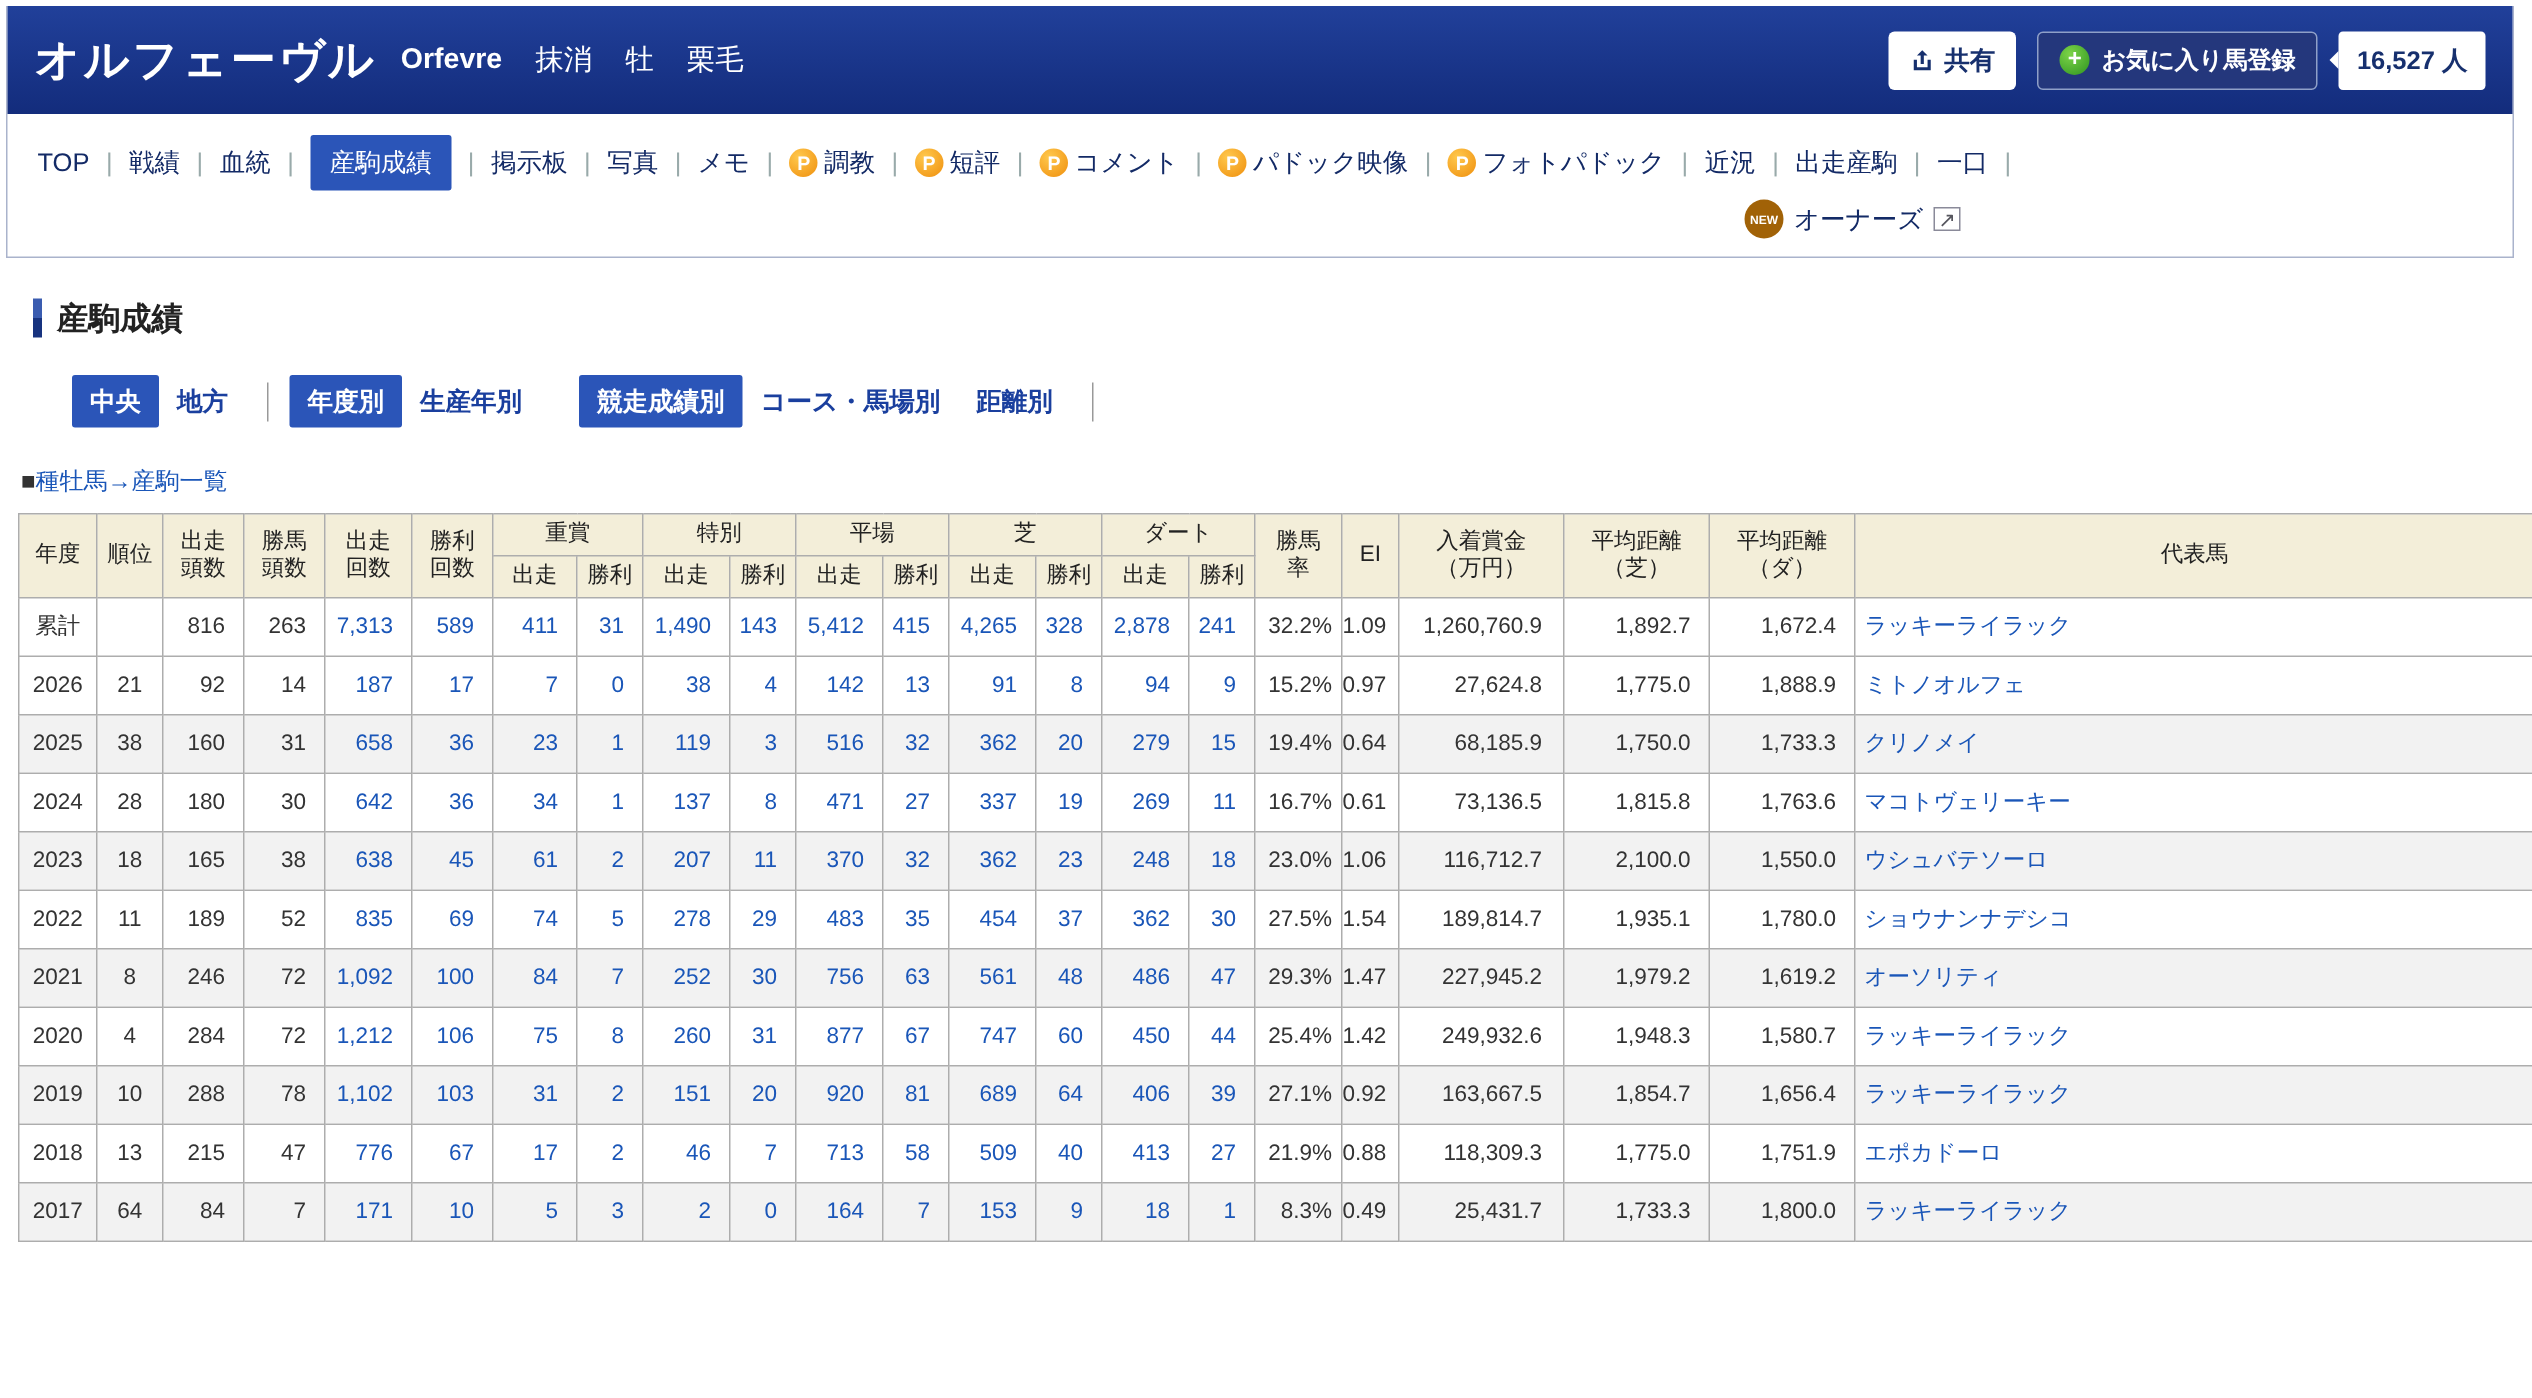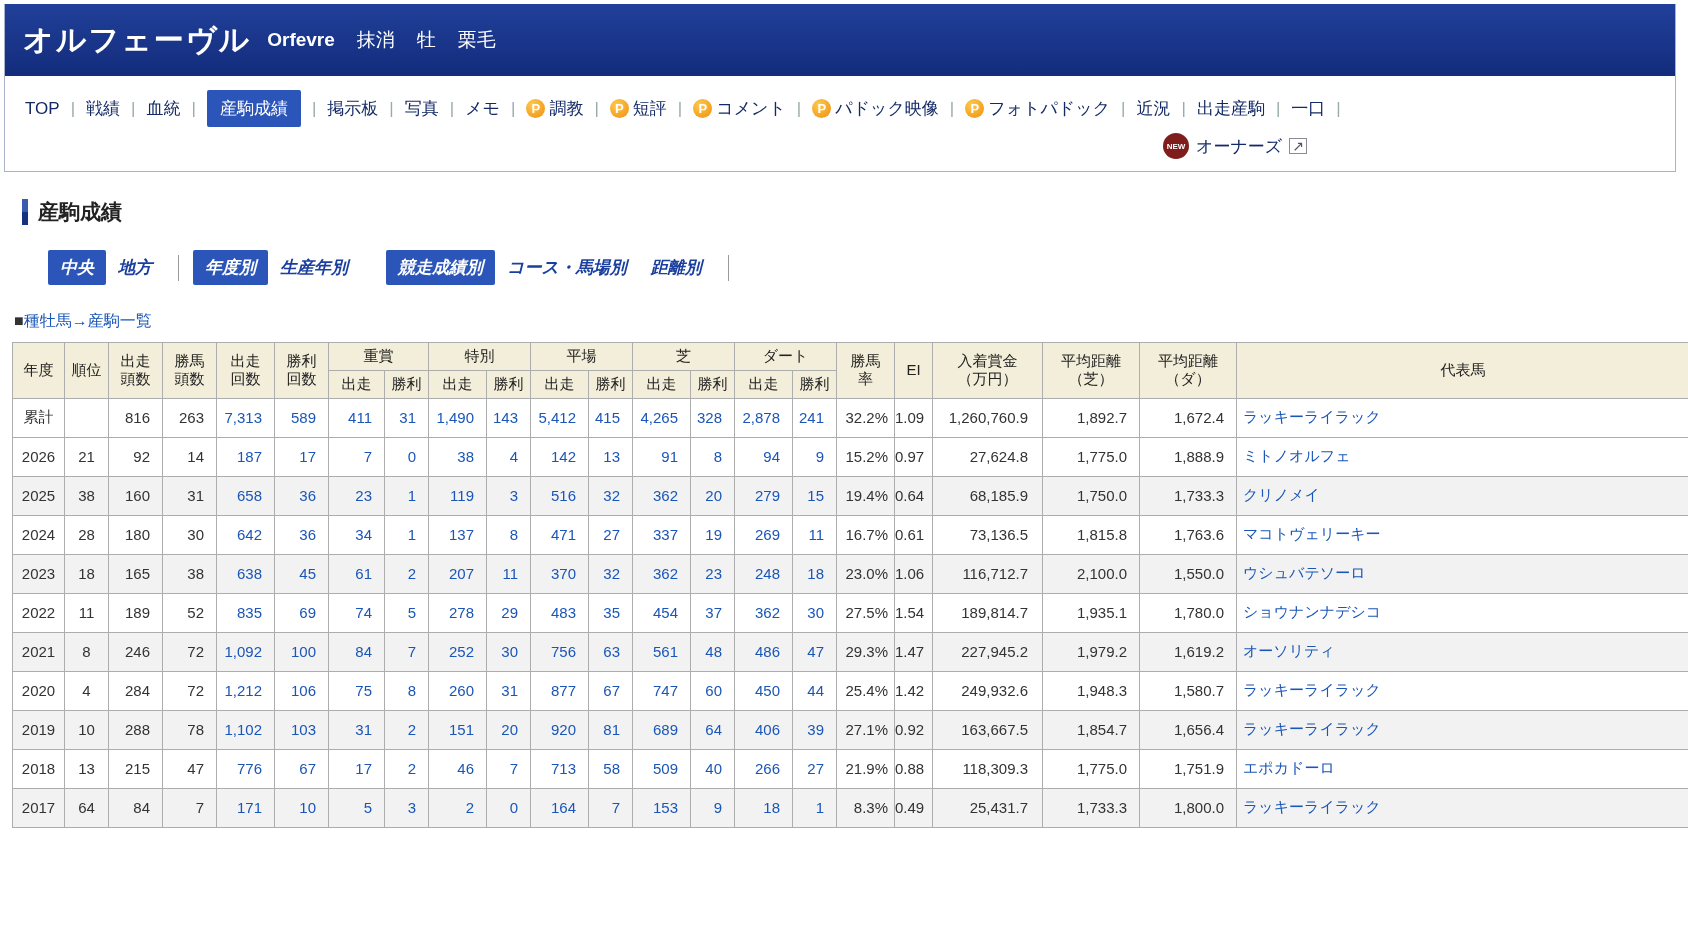--- a/index.html
+++ b/index.html
@@ -67,38 +67,38 @@
     background:radial-gradient(circle at 35% 30%, #ffc84d, #ef8f0d);
     color:#fff; font-weight:bold; font-size:13px;
     align-items:center; justify-content:center; line-height:1;
   }
   .owners-row {
     display:flex; align-items:center; gap:7px;
     padding:2px 0 12px 1158px; font-size:17px;
   }
   .new-badge {
     display:inline-flex; width:26px; height:26px; border-radius:50%;
-    background:#7f1d1d; color:#fff; font-weight:bold; font-size:8px;
+    background:#a16207; color:#fff; font-weight:bold; font-size:8px;
     align-items:center; justify-content:center;
   }
   .owners-link { color:#132a66; text-decoration:none; cursor:pointer; }
   .ext-icon { color:#56565e; font-size:14px; border:1px solid #8a8a99; padding:0 2px; line-height:14px; }
 
   
   .section { padding:26px 4px 0 4px; }
   .section-title {
     display:flex; align-items:center; font-size:21px; font-weight:bold; color:#222;
     margin-left:14px;
   }
   .section-title::before {
     content:""; width:6px; height:26px; margin-right:10px;
     background:linear-gradient(#3a5cb0 50%, #17337f 50%);
   }
 
-  .filters { display:flex; align-items:center; margin:24px 0 0 40px; font-size:17px; font-weight:bold;font-style:italic; }
+  .filters { display:flex; align-items:center; margin:24px 0 0 40px; font-size:17px; font-weight:bold; }
   .filter-btn { color:#1a3f9e; text-decoration:none; padding:6px 12px; cursor:pointer; white-space:nowrap; }
   .filter-btn.active { background:#2b55b8; color:#fff; border-radius:2px; }
   .filter-divider { width:1px; height:26px; background:#999; margin:0 14px; }
   .filter-gap { width:26px; }
 
   .sub-link { margin:26px 0 10px 6px; font-size:16px; }
   .sub-link .bullet { color:#333; }
   .sub-link a { color:#1a56b8; text-decoration:none; cursor:pointer; }
 
   
@@ -134,20 +134,36 @@
 <div class="page">
 
   <div class="topbox">
     <header class="masthead">
       <div class="horse-title">
         <h1 class="horse-name">オルフェーヴル</h1>
         <span class="horse-en">Orfevre</span>
         <span class="horse-meta">抹消</span>
         <span class="horse-meta">牡</span>
         <span class="horse-meta">栗毛</span>
+      </div>
+      <div class="head-actions">
+        <button class="share-btn">
+          <span style="display:inline-flex">
+            <svg width="17" height="17" viewBox="0 0 24 24">
+              <path d="M12 2l5 5h-3.5v8h-3V7H7z" fill="#17306e"></path>
+              <path d="M4 11v10h16V11h-3v7H7v-7z" fill="#17306e"></path>
+            </svg>
+          </span>
+          <span>共有</span>
+        </button>
+        <button class="fav-btn">
+          <span class="fav-badge">+</span>
+          <span>お気に入り馬登録</span>
+        </button>
+        <div class="fav-count">16,527 人</div>
       </div>
     </header>
 
     <nav class="tabs" id="nav-tabs">
         <a class="nav-item">
           <span>TOP</span>
         </a>
         <span class="nav-sep">|</span>
         <a class="nav-item">
           <span>戦績</span>
@@ -521,21 +537,21 @@
             <td class="c4"><a>776</a></td>
             <td class="c5"><a>67</a></td>
             <td class="c6"><a>17</a></td>
             <td class="c7"><a>2</a></td>
             <td class="c8"><a>46</a></td>
             <td class="c9"><a>7</a></td>
             <td class="c10"><a>713</a></td>
             <td class="c11"><a>58</a></td>
             <td class="c12"><a>509</a></td>
             <td class="c13"><a>40</a></td>
-            <td class="c14"><a>266</a></td>
+            <td class="c14"><a>413</a></td>
             <td class="c15"><a>27</a></td>
             <td class="c16">21.9%</td>
             <td class="c17">0.88</td>
             <td class="c18">118,309.3</td>
             <td class="c19">1,775.0</td>
             <td class="c20">1,751.9</td>
             <td class="c21"><a>エポカドーロ</a></td>
           </tr>
           <tr class="alt">
             <td class="c0">2017</td>

